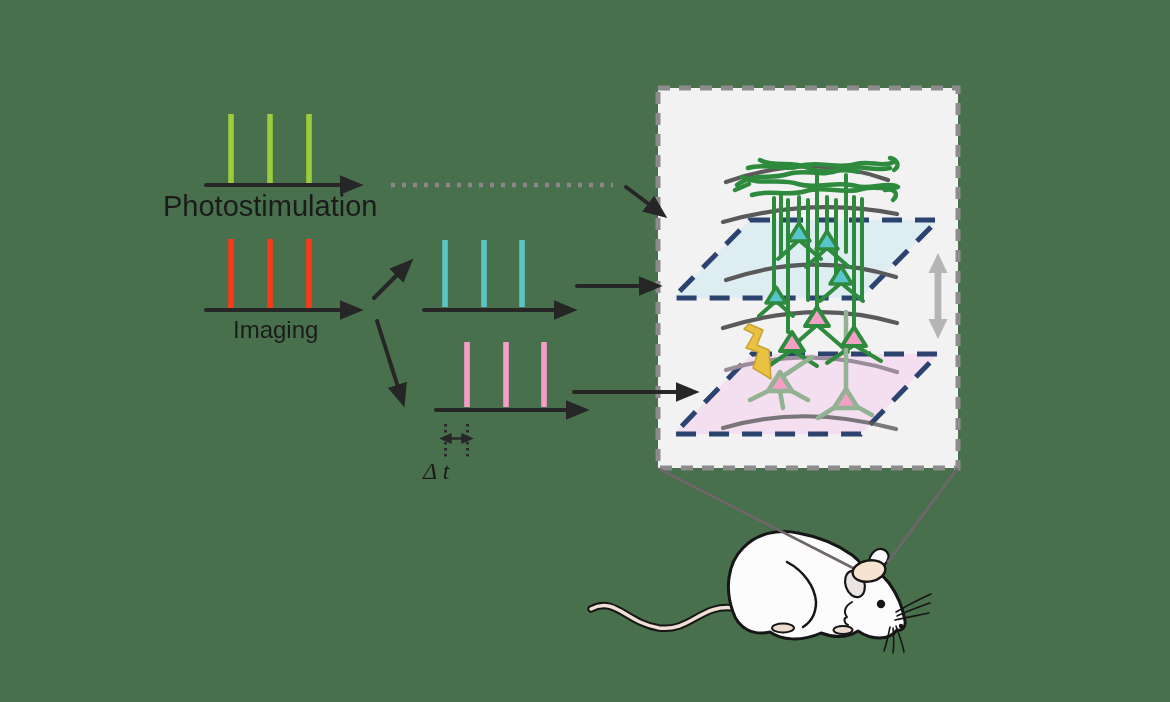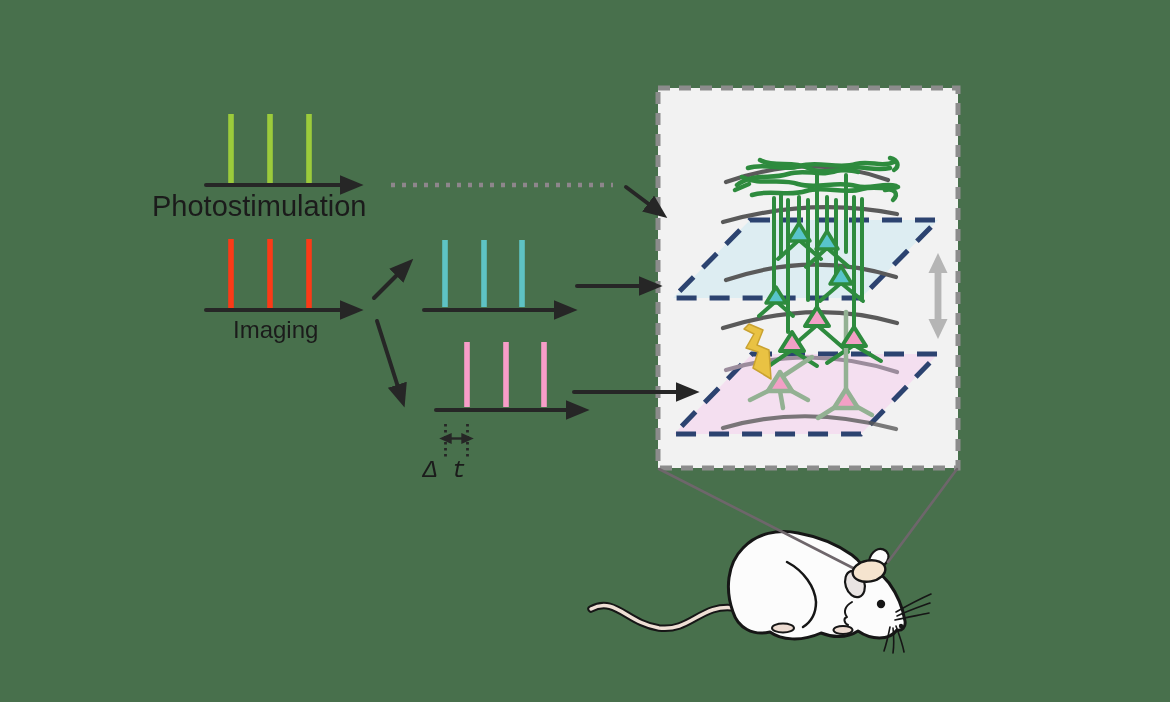--- a/index.html
+++ b/index.html
@@ -1,21 +1,21 @@
 <!DOCTYPE html>
 <html style="--bg: #48704C; --text: #1B1B1B; --ink: #262626; --pulse-green: #9CCB3B; --pulse-red: #FB3A17; --pulse-cyan: #5EC3C4; --pulse-pink: #F89DC9; --dotted-gray: #8E868C; --box-fill: #F2F2F2; --box-border: #8C8C8C; --plane-border: #2C4370; --plane-top-fill: #DDEDF2; --plane-bottom-fill: #F4DFF0; --arc-gray: #5A5A5A; --arc-gray-soft: #9B8C9C; --neuron-green: #2E8B3E; --neuron-pale: #93B193; --soma-cyan: #58C4CB; --soma-pink: #F3A0C6; --lightning-fill: #E9C243; --lightning-edge: #C9A230; --depth-arrow: #B5B5B5; --callout: #6E666B; --mouse-fill: #FCFCFC; --mouse-ink: #161616; --tail-fill: #EFDFD5; --implant-fill: #F5E4CF; --ear-fill: #E9E4E3; --foot-fill: #EDDCD2;"><head>
 <meta charset="utf-8">
 <style>
   html,body{margin:0;padding:0;}
   .stage{position:relative;width:1170px;height:702px;background:var(--bg,#48704C);overflow:hidden;
          font-family:"Liberation Sans",sans-serif;}
   .lbl{position:absolute;line-height:1;color:var(--text,#1b1b1b);white-space:nowrap;}
-  #lbl-photo{left:152px;top:192px;font-size:29px;}
+  #lbl-photo{left:163px;top:192px;font-size:29px;}
   #lbl-imaging{left:233px;top:318px;font-size:24px;}
-  #lbl-dt{left:423px;top:459px;font-size:24px;font-style:italic;font-family:Liberation Mono, monospace;}
+  #lbl-dt{left:423px;top:459px;font-size:24px;font-style:italic;font-family:Liberation Serif, serif;}
   svg{position:absolute;left:0;top:0;}
 
   
   .tl{stroke:var(--ink,#262626);stroke-width:4;fill:none;stroke-linecap:round;}
   .dot-sync{stroke:var(--dotted-gray,#8E868C);stroke-width:4.5;stroke-dasharray:4 7;fill:none;}
   .dt-dot{stroke:var(--ink,#262626);stroke-width:2.8;stroke-dasharray:2.5 3.5;fill:none;}
   .dt-arrow{stroke:var(--ink,#262626);stroke-width:2.4;fill:none;}
   .p-green{fill:var(--pulse-green,#9CCB3B);}
   .p-red{fill:var(--pulse-red,#FB3A17);}
   .p-cyan{fill:var(--pulse-cyan,#5EC3C4);}

